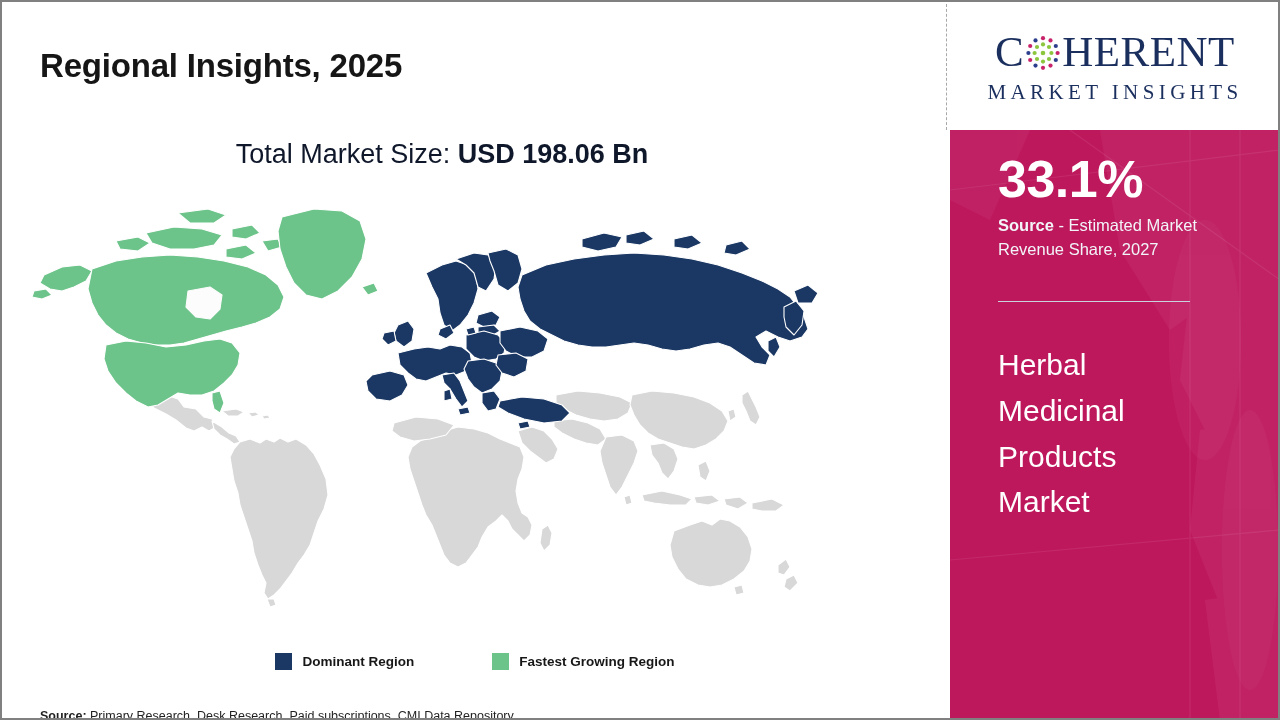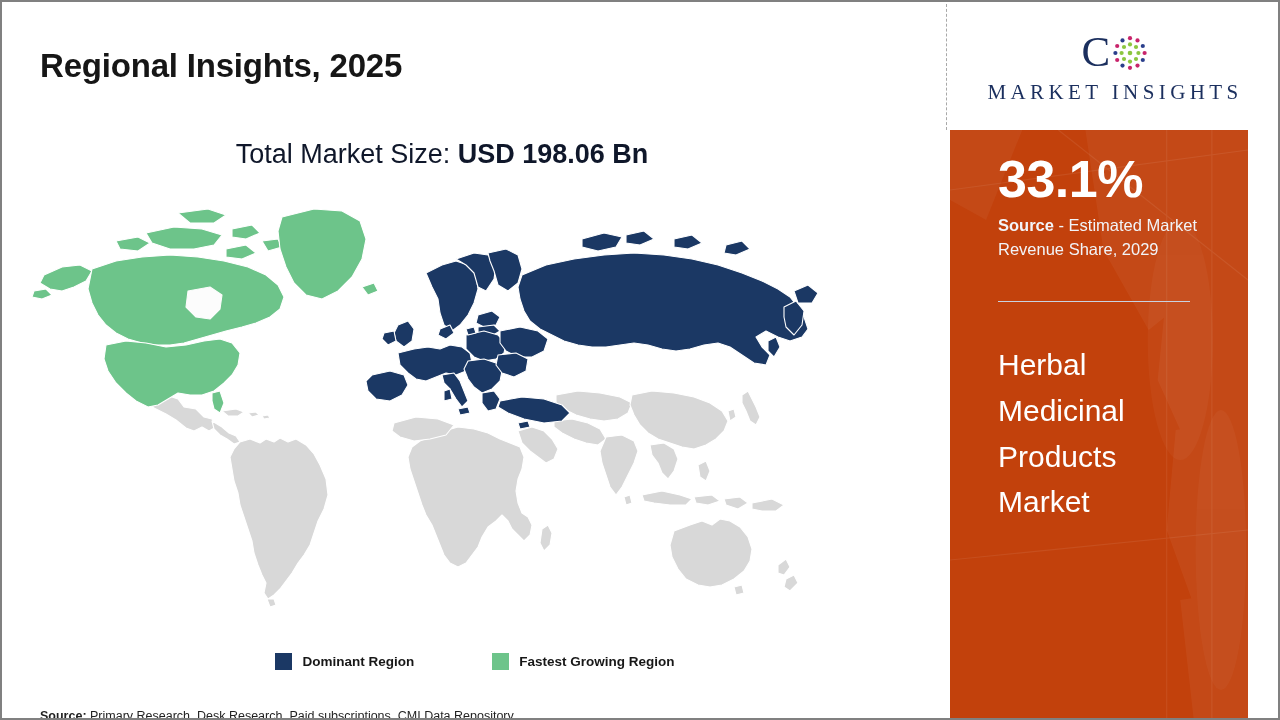--- a/index.html
+++ b/index.html
@@ -155,23 +155,23 @@
     color: #1b2f5e;
     letter-spacing: 4.4px;
     white-space: nowrap;
   }
 
   
   #side-panel {
     position: absolute;
     left: 948px;
     top: 128px;
-    width: 298px;
+    width: 330px;
     height: 590px;
-    background: #c2410c;
+    background: #be185d;
     overflow: hidden;
   }
   #panel-watermark {
     position: absolute;
     left: 0; top: 0;
     width: 100%; height: 100%;
     pointer-events: none;
   }
   #panel-content {
     position: relative;
@@ -406,20 +406,21 @@
             <circle cx="24" cy="24" r="2.1" fill="#8cc63f"></circle>
             <circle cx="18" cy="26.6" r="2.1" fill="#8cc63f"></circle>
             <circle cx="12" cy="24" r="2.1" fill="#8cc63f"></circle>
             <circle cx="9.6" cy="18" r="2.1" fill="#8cc63f"></circle>
             <circle cx="12" cy="12" r="2.1" fill="#8cc63f"></circle>
 
             <circle cx="18" cy="18" r="2.3" fill="#8cc63f"></circle>
           </g>
         </svg>
       </span>
+      <span>HERENT</span>
     </div>
     <div id="logo-tagline">MARKET INSIGHTS</div>
   </div>
 
   <div id="side-panel">
     <svg id="panel-watermark" viewBox="0 0 330 590" preserveAspectRatio="none" xmlns="http://www.w3.org/2000/svg">
       <g fill="#ffffff" opacity="0.045">
         <path d="M150 0 L330 0 L330 120 L220 200 L170 120 Z"></path>
         <path d="M240 160 L330 120 L330 300 L270 330 L230 250 Z"></path>
         <path d="M250 300 L330 290 L330 470 L280 500 L240 400 Z"></path>
@@ -435,20 +436,20 @@
       </g>
       <g fill="#ffffff" opacity="0.03">
         <ellipse cx="255" cy="210" rx="36" ry="120"></ellipse>
         <ellipse cx="300" cy="420" rx="28" ry="140"></ellipse>
       </g>
     </svg>
 
     <div id="panel-content">
       <div id="share-value">33.1%</div>
       <div id="share-caption">
-        <span class="region-strong">Source</span><span> - Estimated Market Revenue Share, 2029</span>
+        <span class="region-strong">Source</span><span> - Estimated Market Revenue Share, 2027</span>
       </div>
       <div id="panel-rule"></div>
       <div id="market-name">Herbal Medicinal Products Market</div>
     </div>
   </div>
 
 </div>
 
 </body></html>

